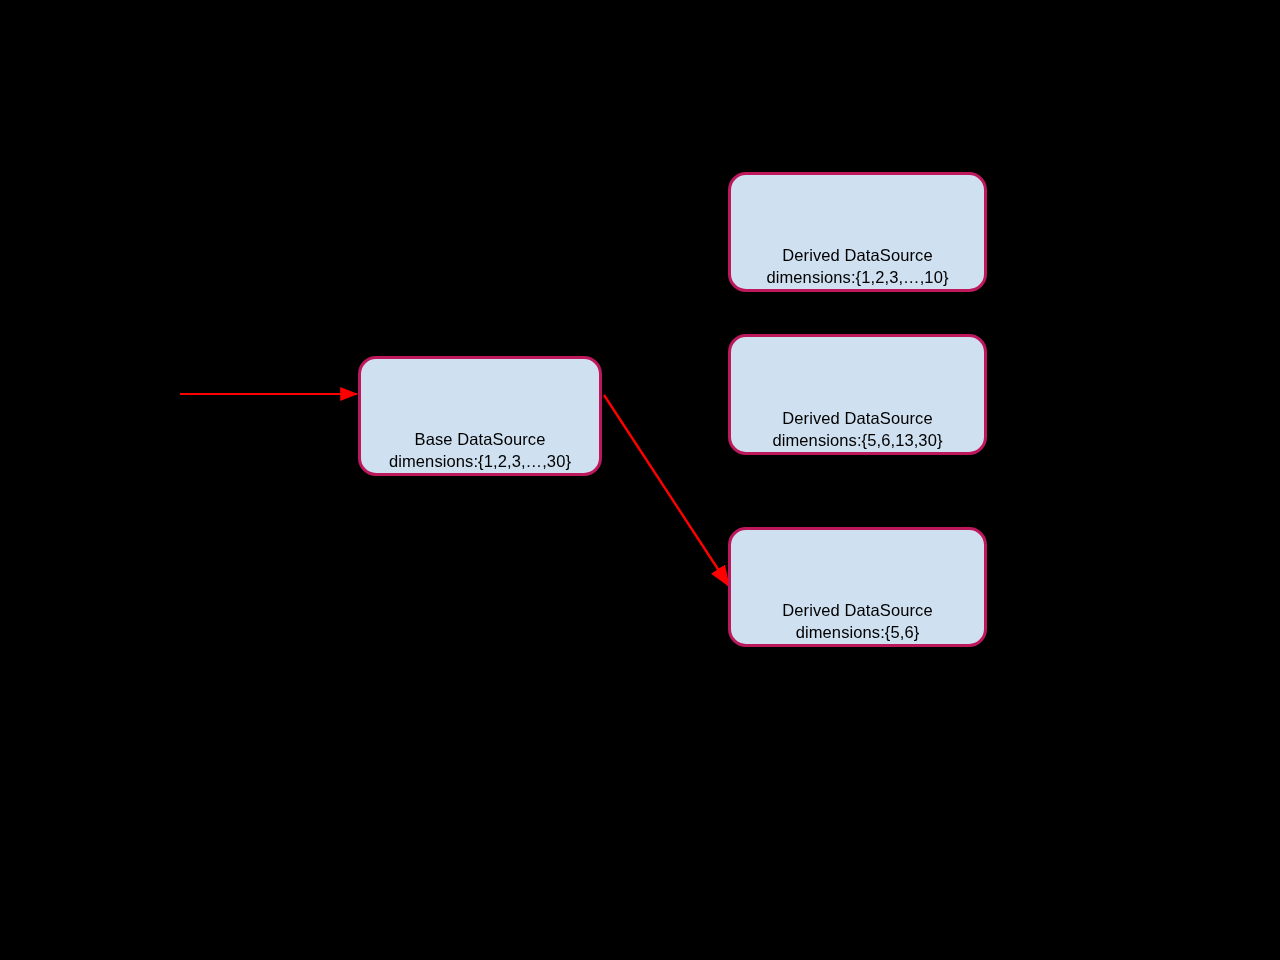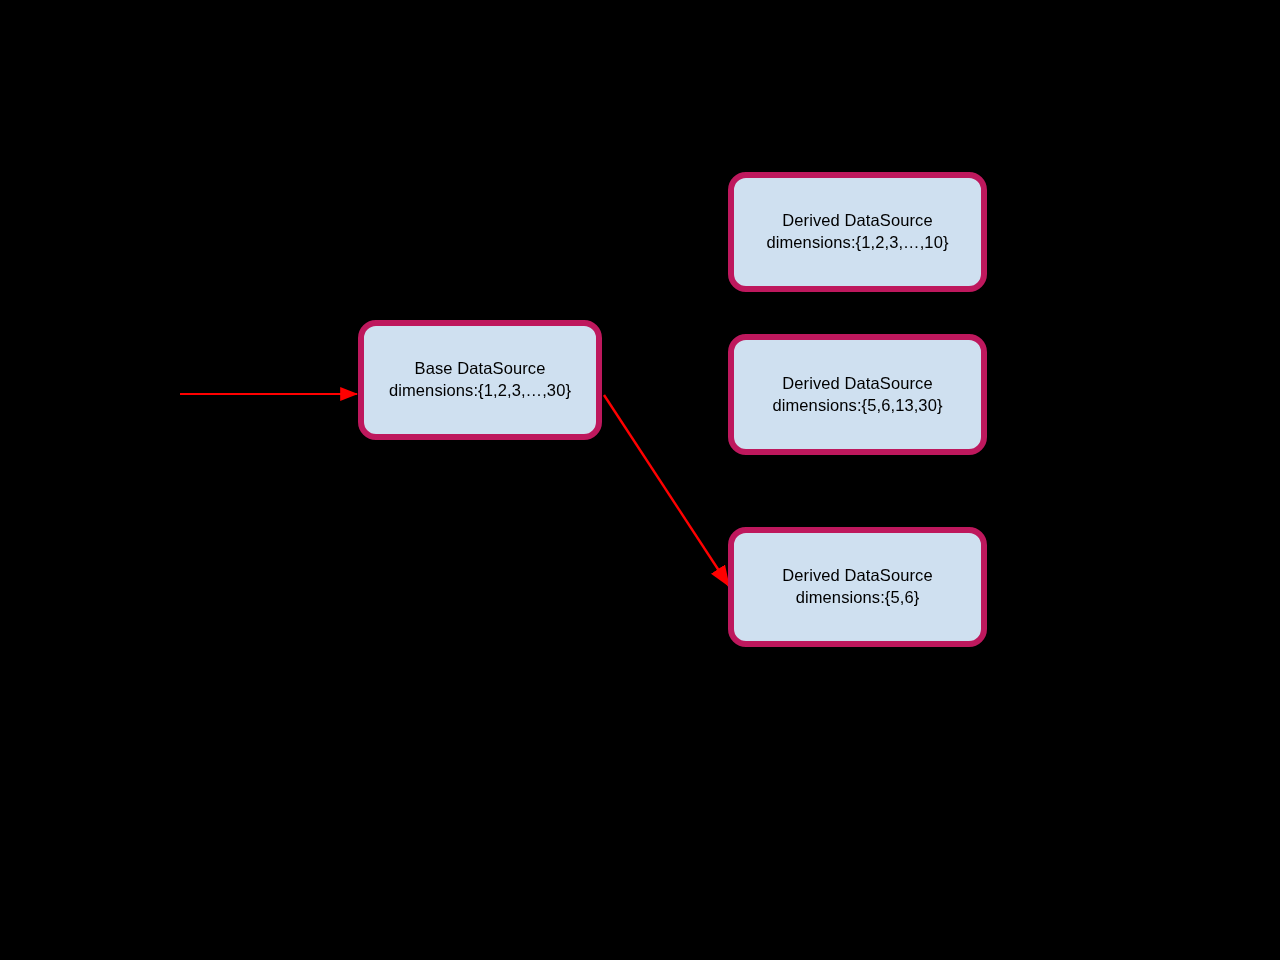--- a/index.html
+++ b/index.html
@@ -25,42 +25,42 @@
     left: 0;
     top: 0;
     width: 1280px;
     height: 960px;
     pointer-events: none;
   }
   .node {
     position: absolute;
     box-sizing: border-box;
     background: #cfe0f0;
-    border: 6px solid #be185d;
+    border: 3px solid #be185d;
     border-radius: 18px;
     display: flex;
-    align-items: center;
+    align-items: flex-end;
     justify-content: center;
     text-align: center;
     color: #000000;
     font-family: "Liberation Sans", sans-serif;
     font-size: 16.5px;
     line-height: 1.32;
     letter-spacing: 0.1px;
     white-space: pre-line;
     z-index: 2;
   }
   .node-label {
     display: block;
     padding: 0 6px;
     white-space: pre-line;
   }
   #node-base {
     left: 358px;
-    top: 320px;
+    top: 356px;
     width: 244px;
     height: 120px;
   }
   #node-derived-0 {
     left: 728px;
     top: 172px;
     width: 259px;
     height: 120px;
   }
   #node-derived-1 {

